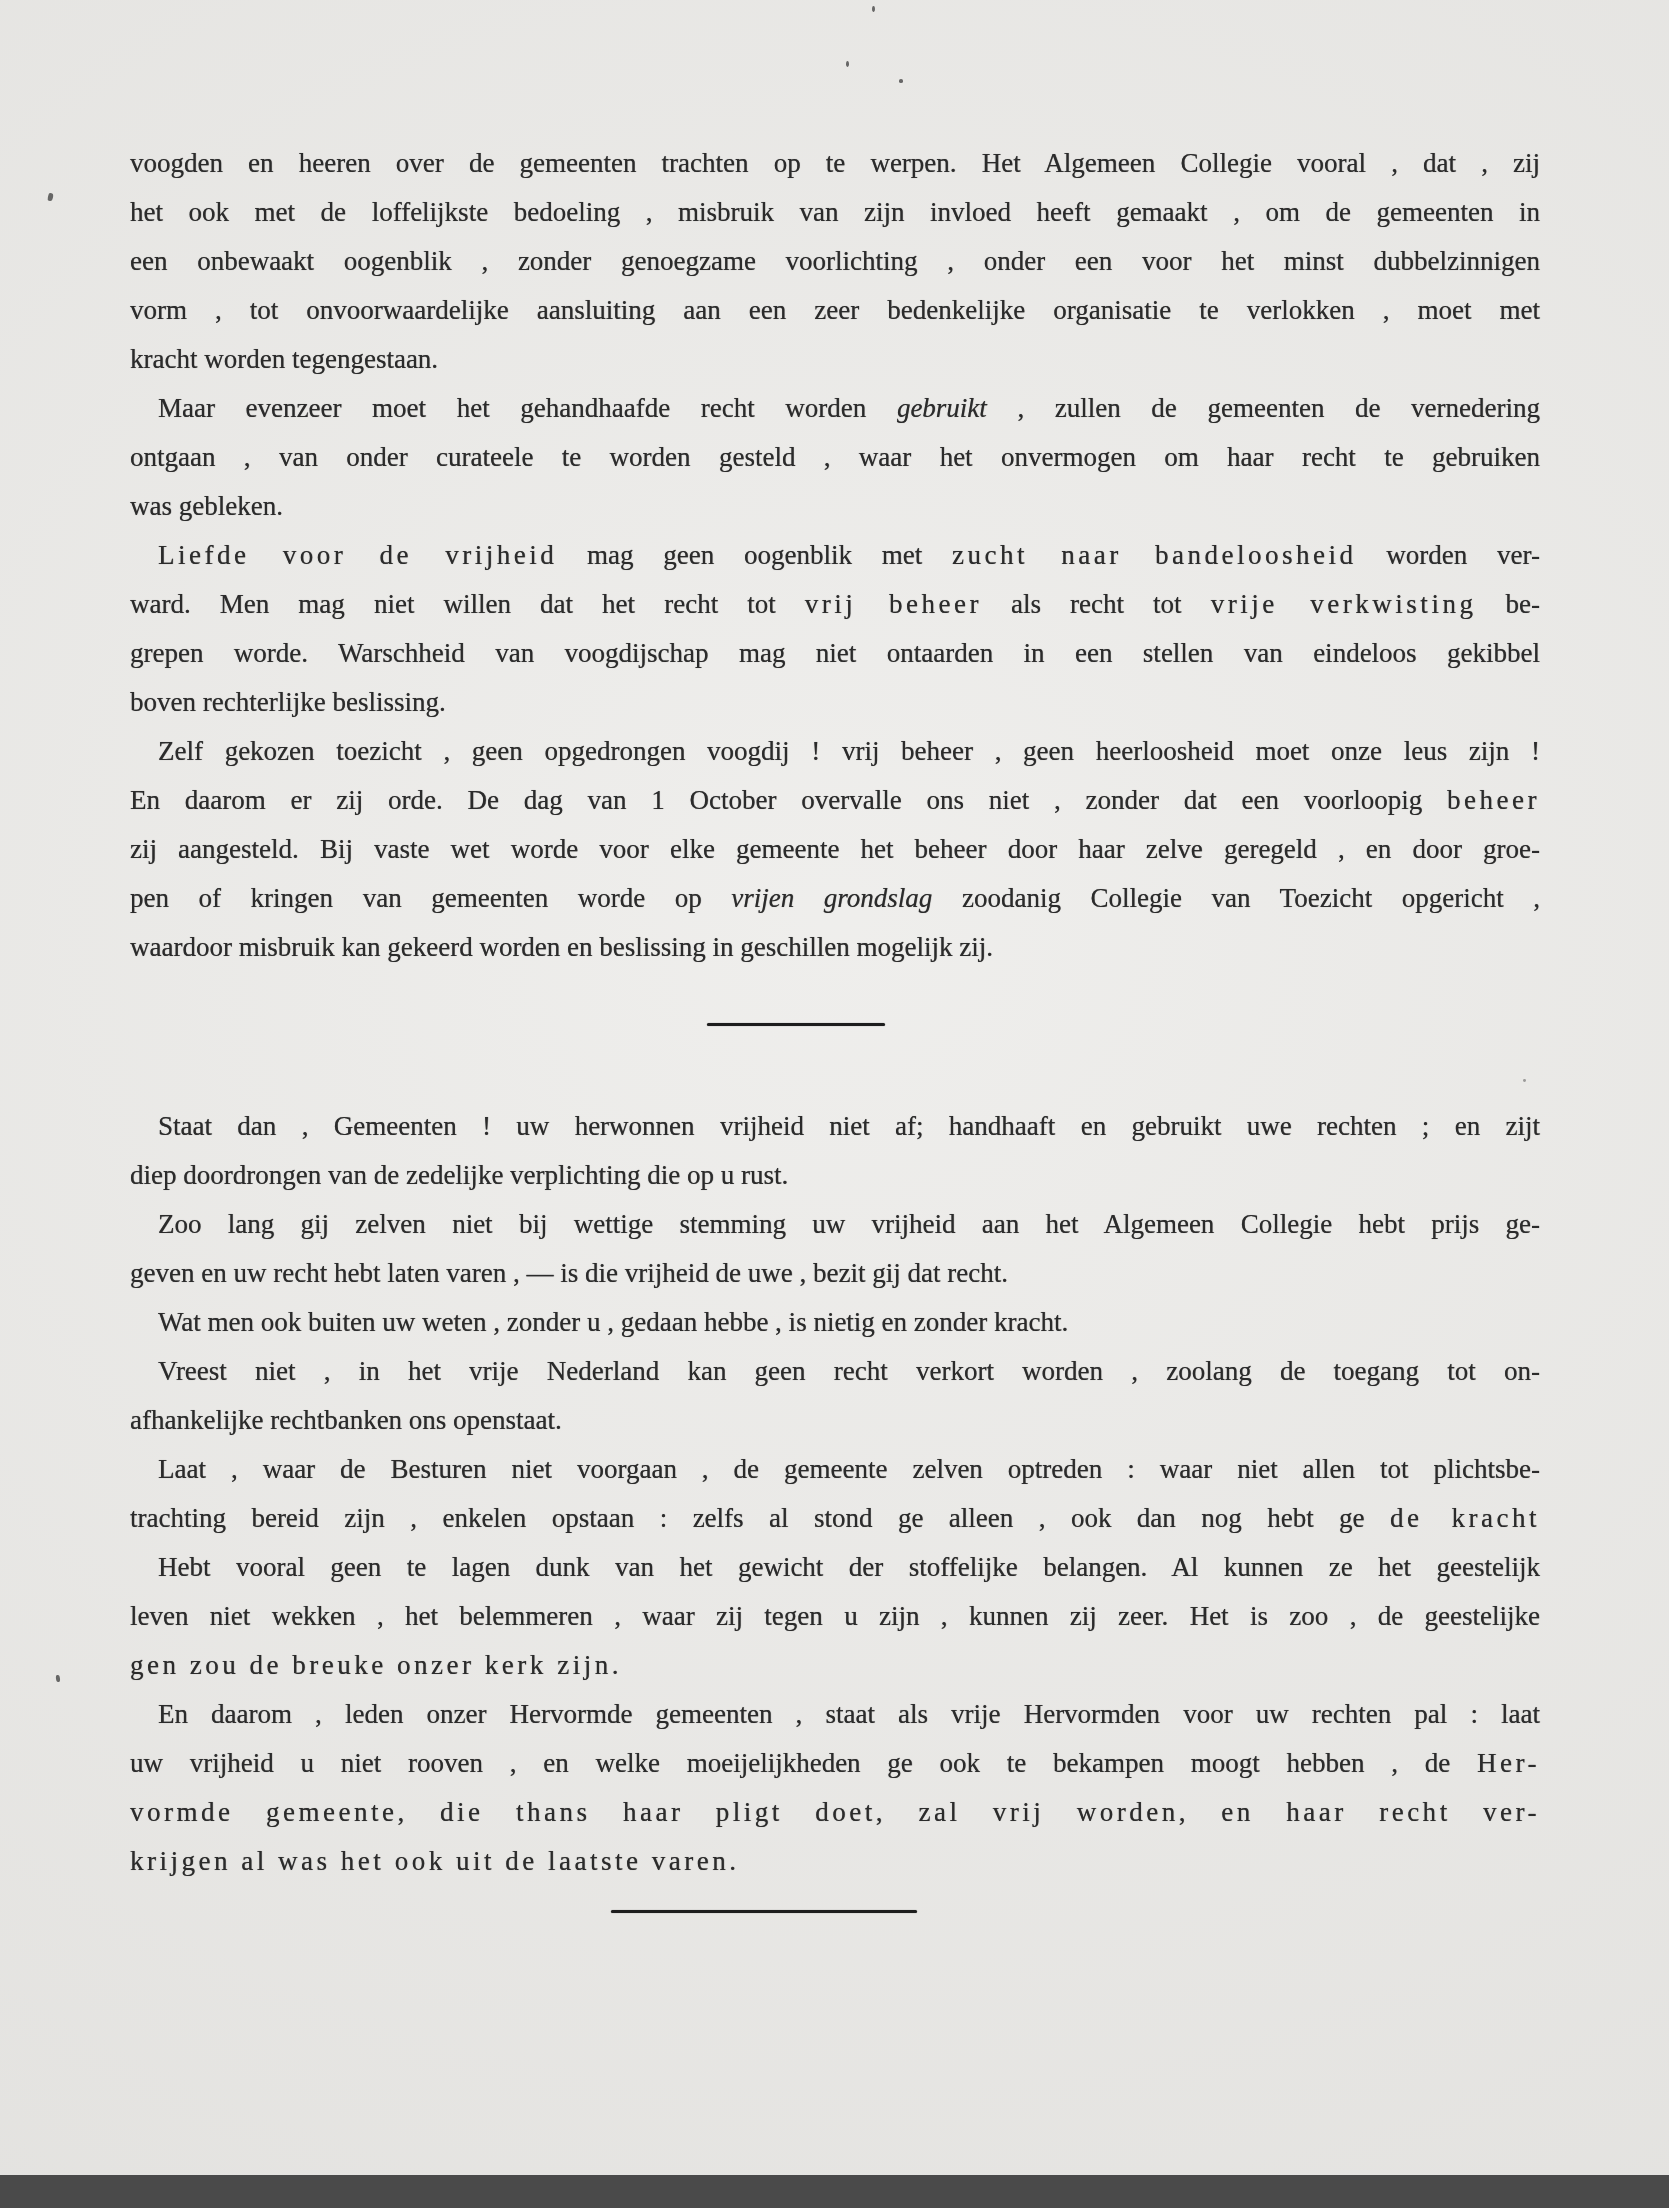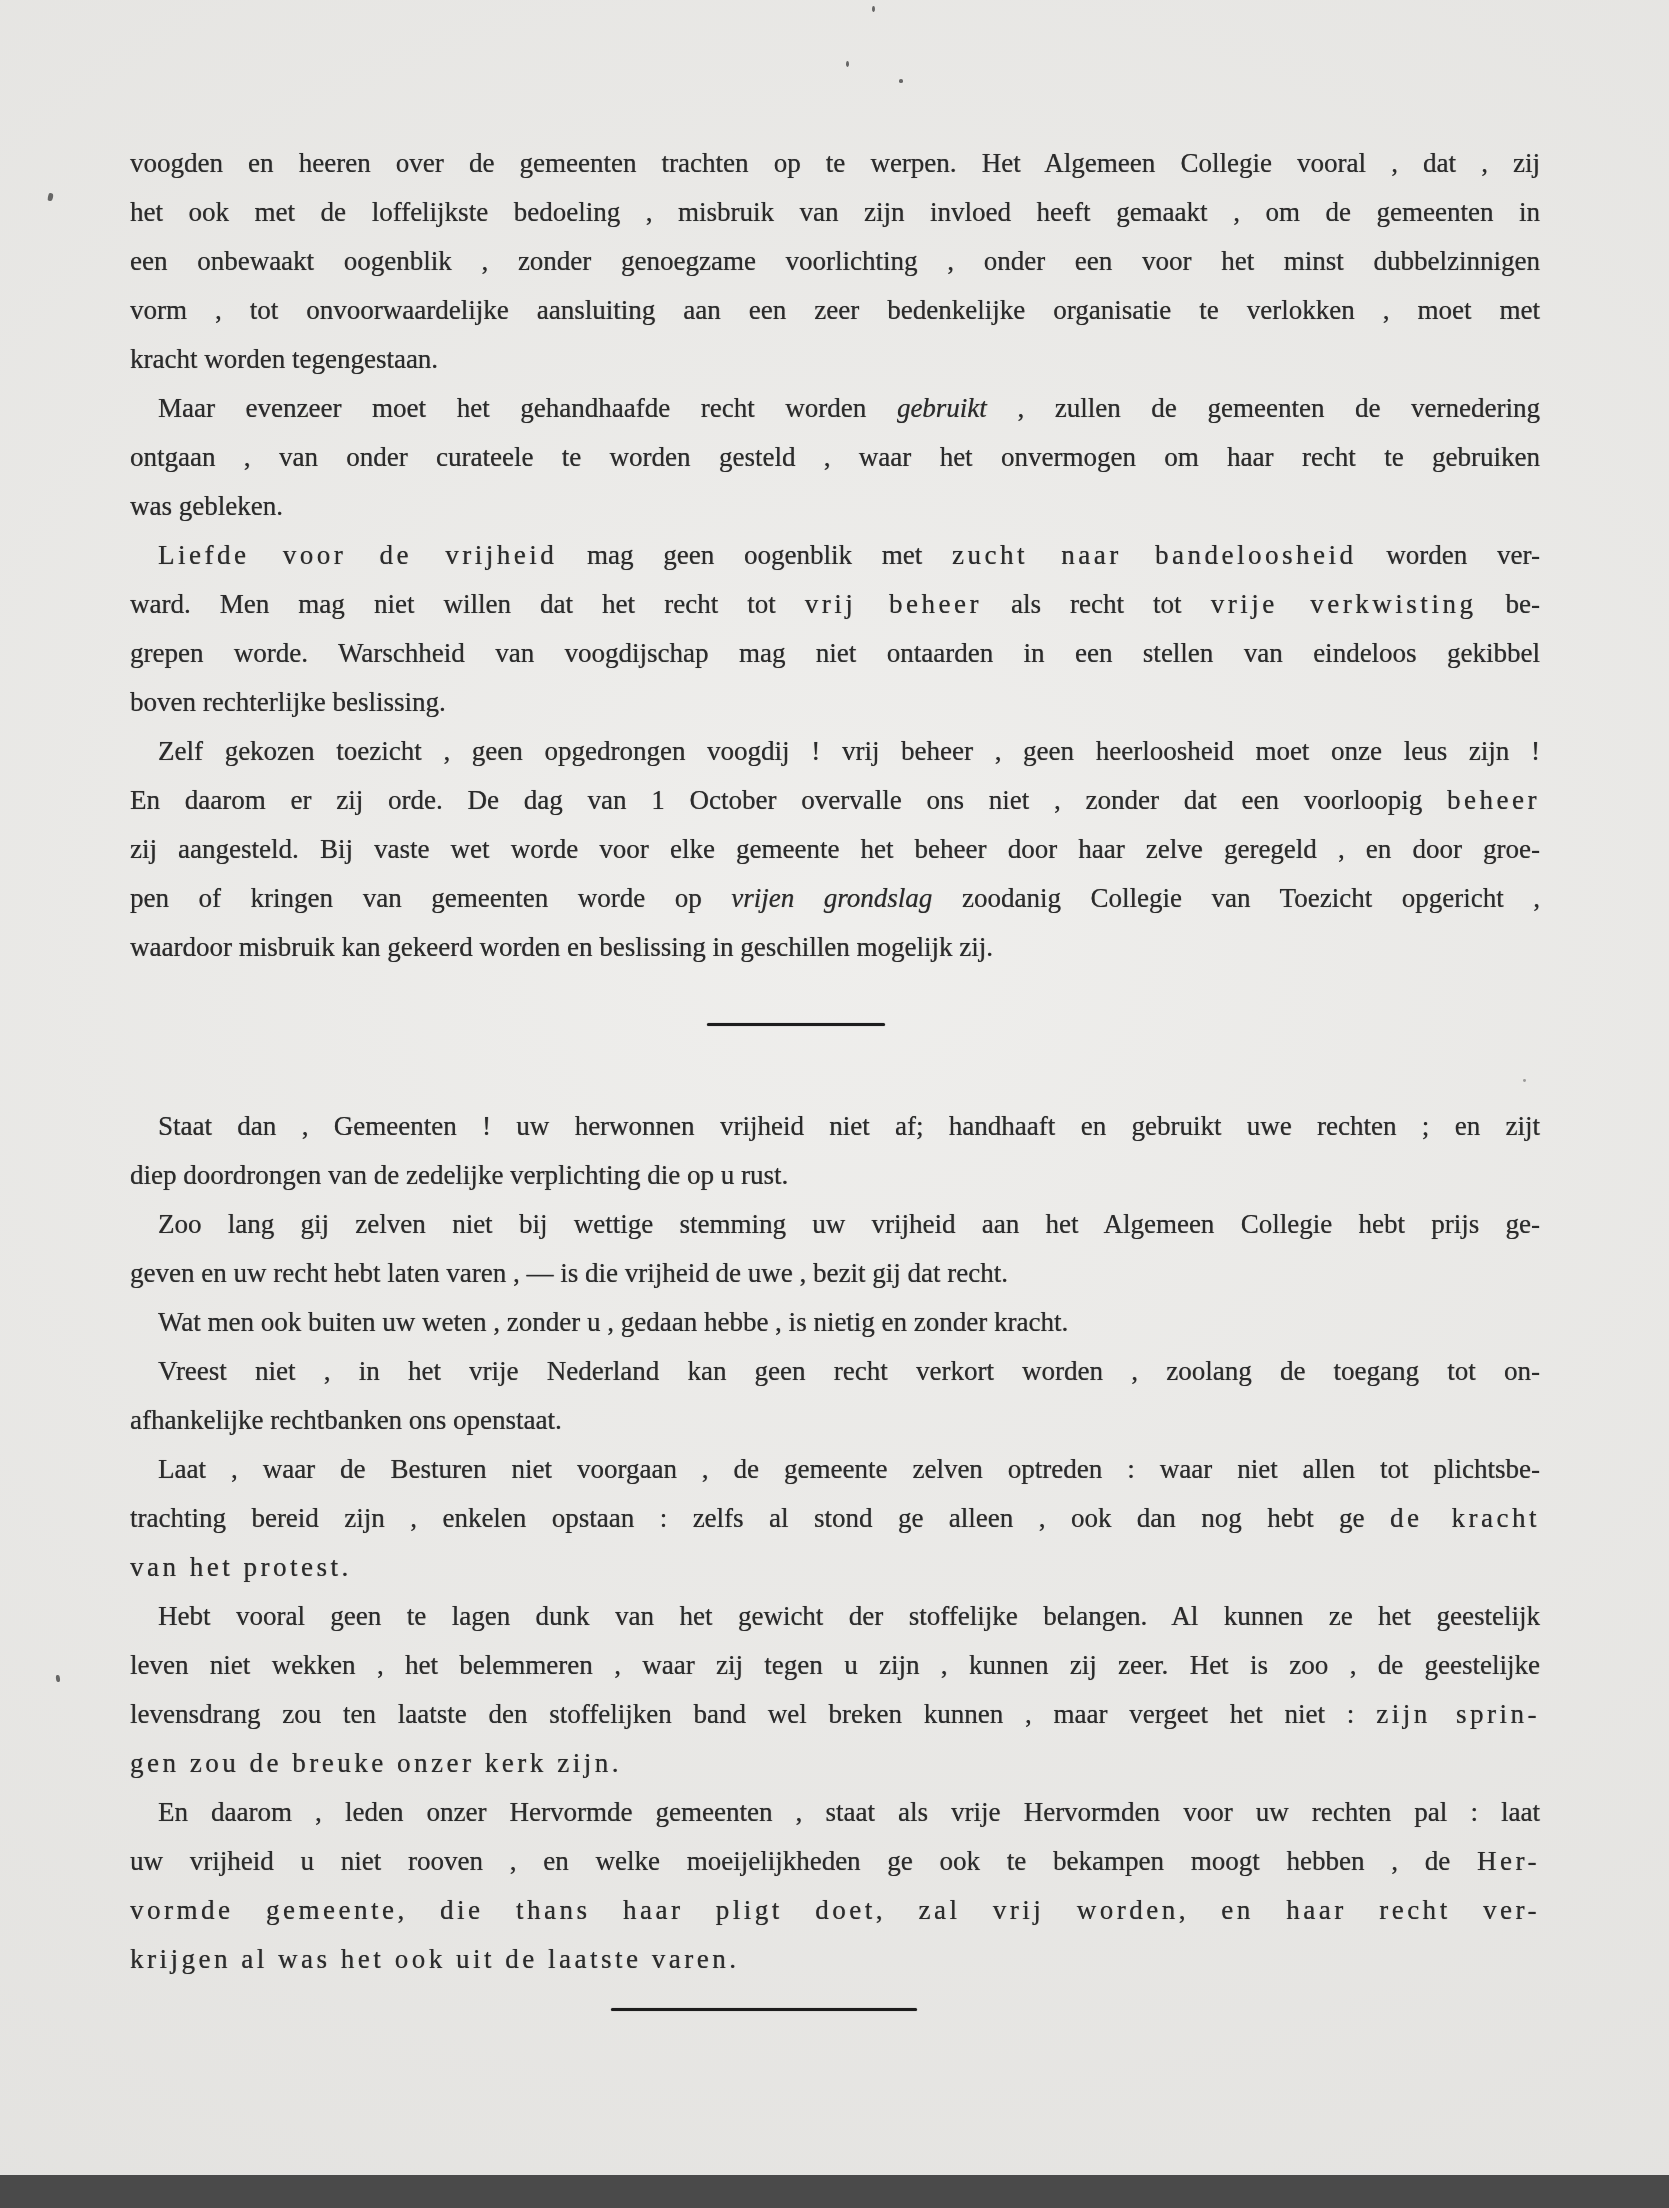--- a/index.html
+++ b/index.html
@@ -94,26 +94,24 @@
         <div class="paragraph">
           <div class="line last indent"><span class="seg-n">Wat men ook buiten uw weten , zonder u , gedaan hebbe , is nietig en zonder kracht.</span></div>
         </div>
         <div class="paragraph">
           <div class="line indent"><span class="seg-n">Vreest niet , in het vrije Nederland kan geen recht verkort worden , zoolang de toegang tot on-</span></div>
           <div class="line last"><span class="seg-n">afhankelijke rechtbanken ons openstaat.</span></div>
         </div>
         <div class="paragraph">
           <div class="line indent"><span class="seg-n">Laat , waar de Besturen niet voorgaan , de gemeente zelven optreden : waar niet allen tot plichtsbe-</span></div>
           <div class="line"><span class="seg-n">trachting bereid zijn , enkelen opstaan : zelfs al stond ge alleen , ook dan nog hebt ge </span><span class="seg-ls">de kracht</span></div>
-          <div class="line last"><span class="seg-ls">van het protest.</span></div>
         </div>
         <div class="paragraph">
           <div class="line indent"><span class="seg-n">Hebt vooral geen te lagen dunk van het gewicht der stoffelijke belangen. Al kunnen ze het geestelijk</span></div>
           <div class="line"><span class="seg-n">leven niet wekken , het belemmeren , waar zij tegen u zijn , kunnen zij zeer. Het is zoo , de geestelijke</span></div>
-          <div class="line"><span class="seg-n">levensdrang zou ten laatste den stoffelijken band wel breken kunnen , maar vergeet het niet : </span><span class="seg-ls">zijn sprin-</span></div>
           <div class="line last"><span class="seg-ls">gen zou de </span><span class="seg-ils">breuke onzer kerk</span><span class="seg-ls"> zijn.</span></div>
         </div>
         <div class="paragraph">
           <div class="line indent"><span class="seg-n">En daarom , leden onzer Hervormde gemeenten , staat als vrije Hervormden voor uw rechten pal : laat</span></div>
           <div class="line"><span class="seg-n">uw vrijheid u niet rooven , en welke moeijelijkheden ge ook te bekampen moogt hebben , de </span><span class="seg-ls">Her-</span></div>
           <div class="line"><span class="seg-ls">vormde gemeente, die thans haar pligt doet, zal vrij worden, en haar recht ver-</span></div>
           <div class="line last"><span class="seg-ls">krijgen al was het ook uit de laatste varen.</span></div>
         </div>
       </div>
     <div class="divider divider-2"></div>

